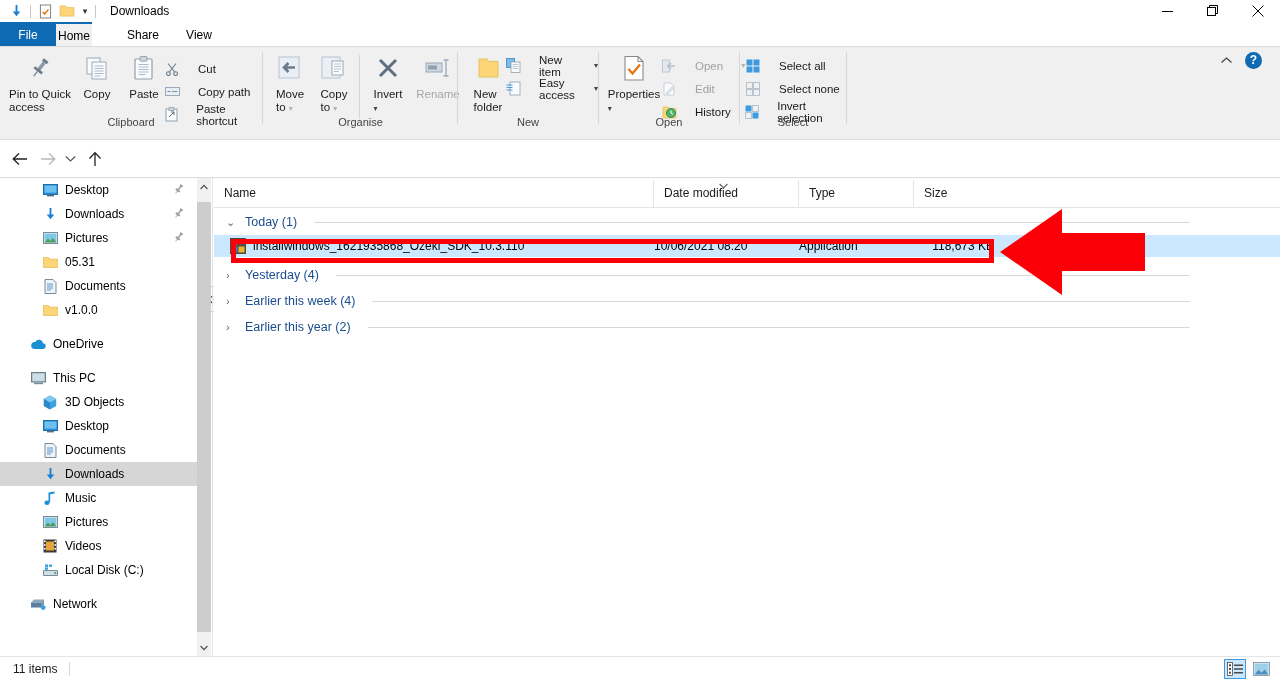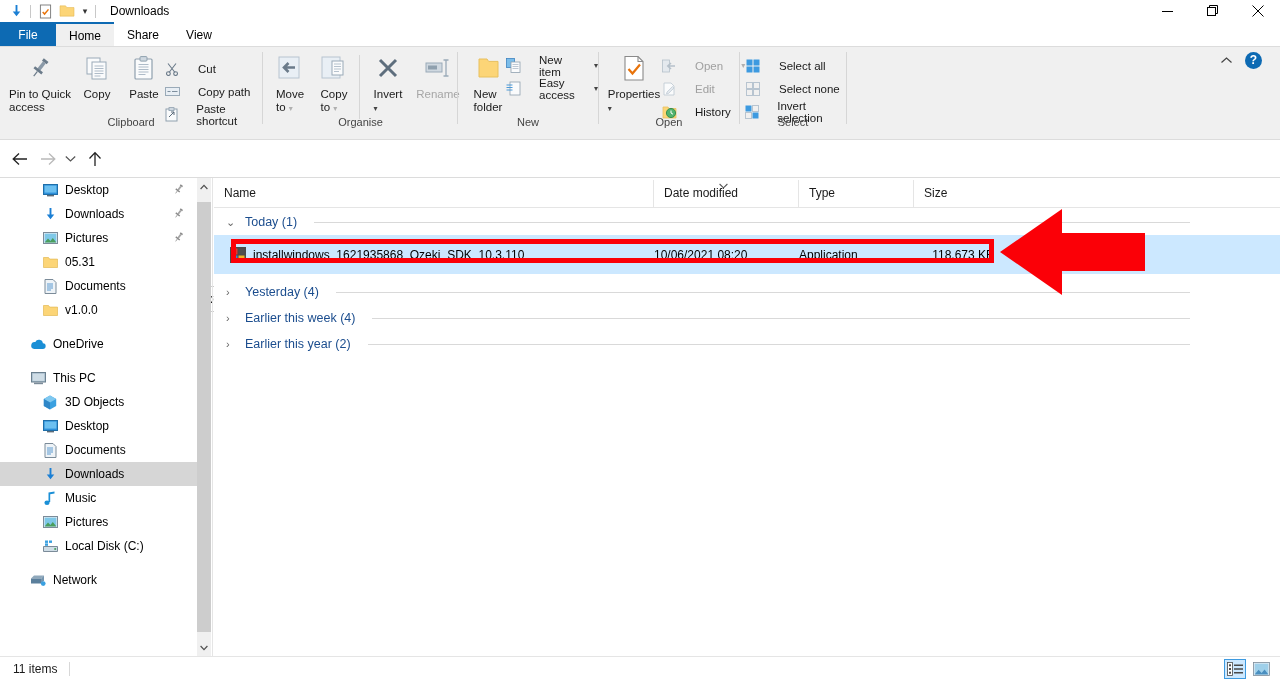--- a/index.html
+++ b/index.html
@@ -40,21 +40,21 @@
     background: #ffffff;
   }
   .tab {
     position: absolute; top: 0; height: 26px; line-height: 26px;
     font-size: 12px; color: #000; text-align: center; cursor: default;
   }
   .tab-file {
     left: 0; width: 56px; background: #0d6ab3; color: #ffffff;
   }
   .tab-home {
-    left: 56px; width: 58px; background: #f0f0f0; color: #000;
+    left: 56px; width: 36px; background: #f0f0f0; color: #000;
     border-top: 2px solid #0d6ab3; line-height: 24px;
   }
   .tab-share { left: 114px; width: 58px; }
   .tab-view  { left: 172px; width: 54px; }
   .tab-underline {
     position: absolute; top: 46px; left: 0; width: 1280px; height: 1px; background: #dcdcdc;
   }
 
   
   .ribbon {
@@ -182,21 +182,21 @@
     background: #fff; overflow: hidden;
   }
   .grouphdr {
     position: relative; height: 26px; display: flex; align-items: center;
     padding-left: 12px; gap: 9px;
   }
   .grouphdr .gcaret { font-size: 11px; color: #666; width: 10px; }
   .grouphdr .gtxt { font-size: 12.5px; color: #1b4d8e; white-space: nowrap; }
   .grouphdr .gline { flex: 1; height: 1px; background: #d9d9d9; margin-left: 8px; margin-right: 90px; }
   .filerow {
-    position: relative; height: 39px; display: flex; align-items: center;
+    position: relative; height: 22px; display: flex; align-items: center;
     background: #cce8ff;
   }
   .filerow .fcell { font-size: 12px; color: #000; white-space: nowrap; overflow: hidden; }
   .fc-name { position: absolute; left: 16px; display: flex; align-items: center; gap: 7px; }
   .fc-date { position: absolute; left: 440px; }
   .fc-type { position: absolute; left: 585px; }
   .fc-size { position: absolute; left: 700px; width: 80px; text-align: right; }
   .exe-ico { width: 16px; height: 16px; display: block; }
 
   
@@ -791,20 +791,37 @@
       <span class="tree-ico">
         <svg width="15" height="12" viewBox="0 0 15 12">
             <rect x="0.5" y="0.5" width="14" height="11" fill="#e8eef4" stroke="#7b8b99"></rect>
             <rect x="1.6" y="1.6" width="11.8" height="8.8" fill="#7fc8e8"></rect>
             <path d="M1.6 10.4l3.4-4 2.4 2.6 2.4-3 3.6 4.4z" fill="#4a9e5e"></path>
           </svg>
       </span>
       <span class="tree-lbl">Pictures</span>
     </div>
 
+    <div class="tree-item indent">
+      <span class="tree-ico">
+        <svg width="14" height="14" viewBox="0 0 14 14">
+            <rect x="0.5" y="0.5" width="13" height="13" fill="#3a3a3a"></rect>
+            <rect x="3" y="2.5" width="8" height="9" fill="#e8a23a"></rect>
+            <g fill="#fff">
+              <rect x="1" y="1.5" width="1.6" height="1.6"></rect>
+              <rect x="1" y="5.2" width="1.6" height="1.6"></rect>
+              <rect x="1" y="8.9" width="1.6" height="1.6"></rect>
+              <rect x="11.4" y="1.5" width="1.6" height="1.6"></rect>
+              <rect x="11.4" y="5.2" width="1.6" height="1.6"></rect>
+              <rect x="11.4" y="8.9" width="1.6" height="1.6"></rect>
+            </g>
+          </svg>
+      </span>
+      <span class="tree-lbl">Videos</span>
+    </div>
 
     <div class="tree-item indent">
       <span class="tree-ico">
         <svg width="15" height="12" viewBox="0 0 15 12">
             <path d="M0.5 6.5h14v5H0.5z" fill="#cfdde6" stroke="#7b8b99"></path>
             <rect x="2" y="0.5" width="3" height="2.4" fill="#3aa0e0"></rect>
             <rect x="6" y="0.5" width="3" height="2.4" fill="#3aa0e0"></rect>
             <rect x="2" y="3.4" width="3" height="2.4" fill="#3aa0e0"></rect>
             <circle cx="12.2" cy="9" r="1.1" fill="#4a9e5e"></circle>
           </svg>

